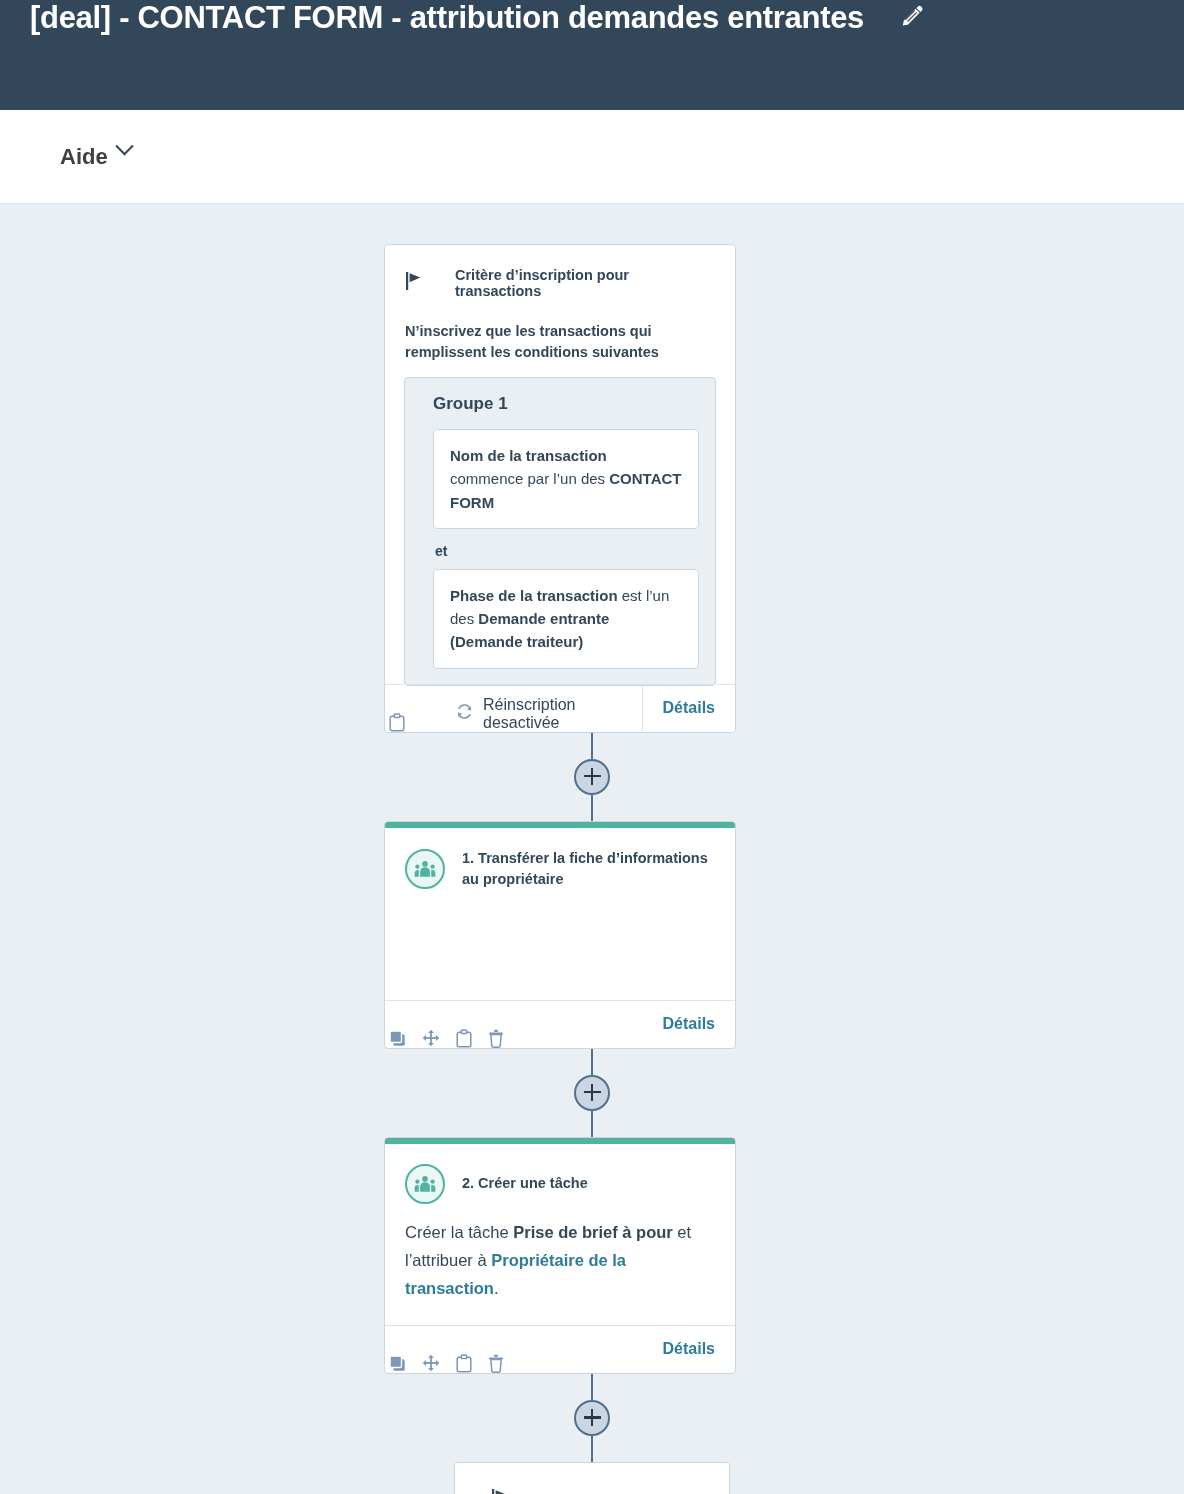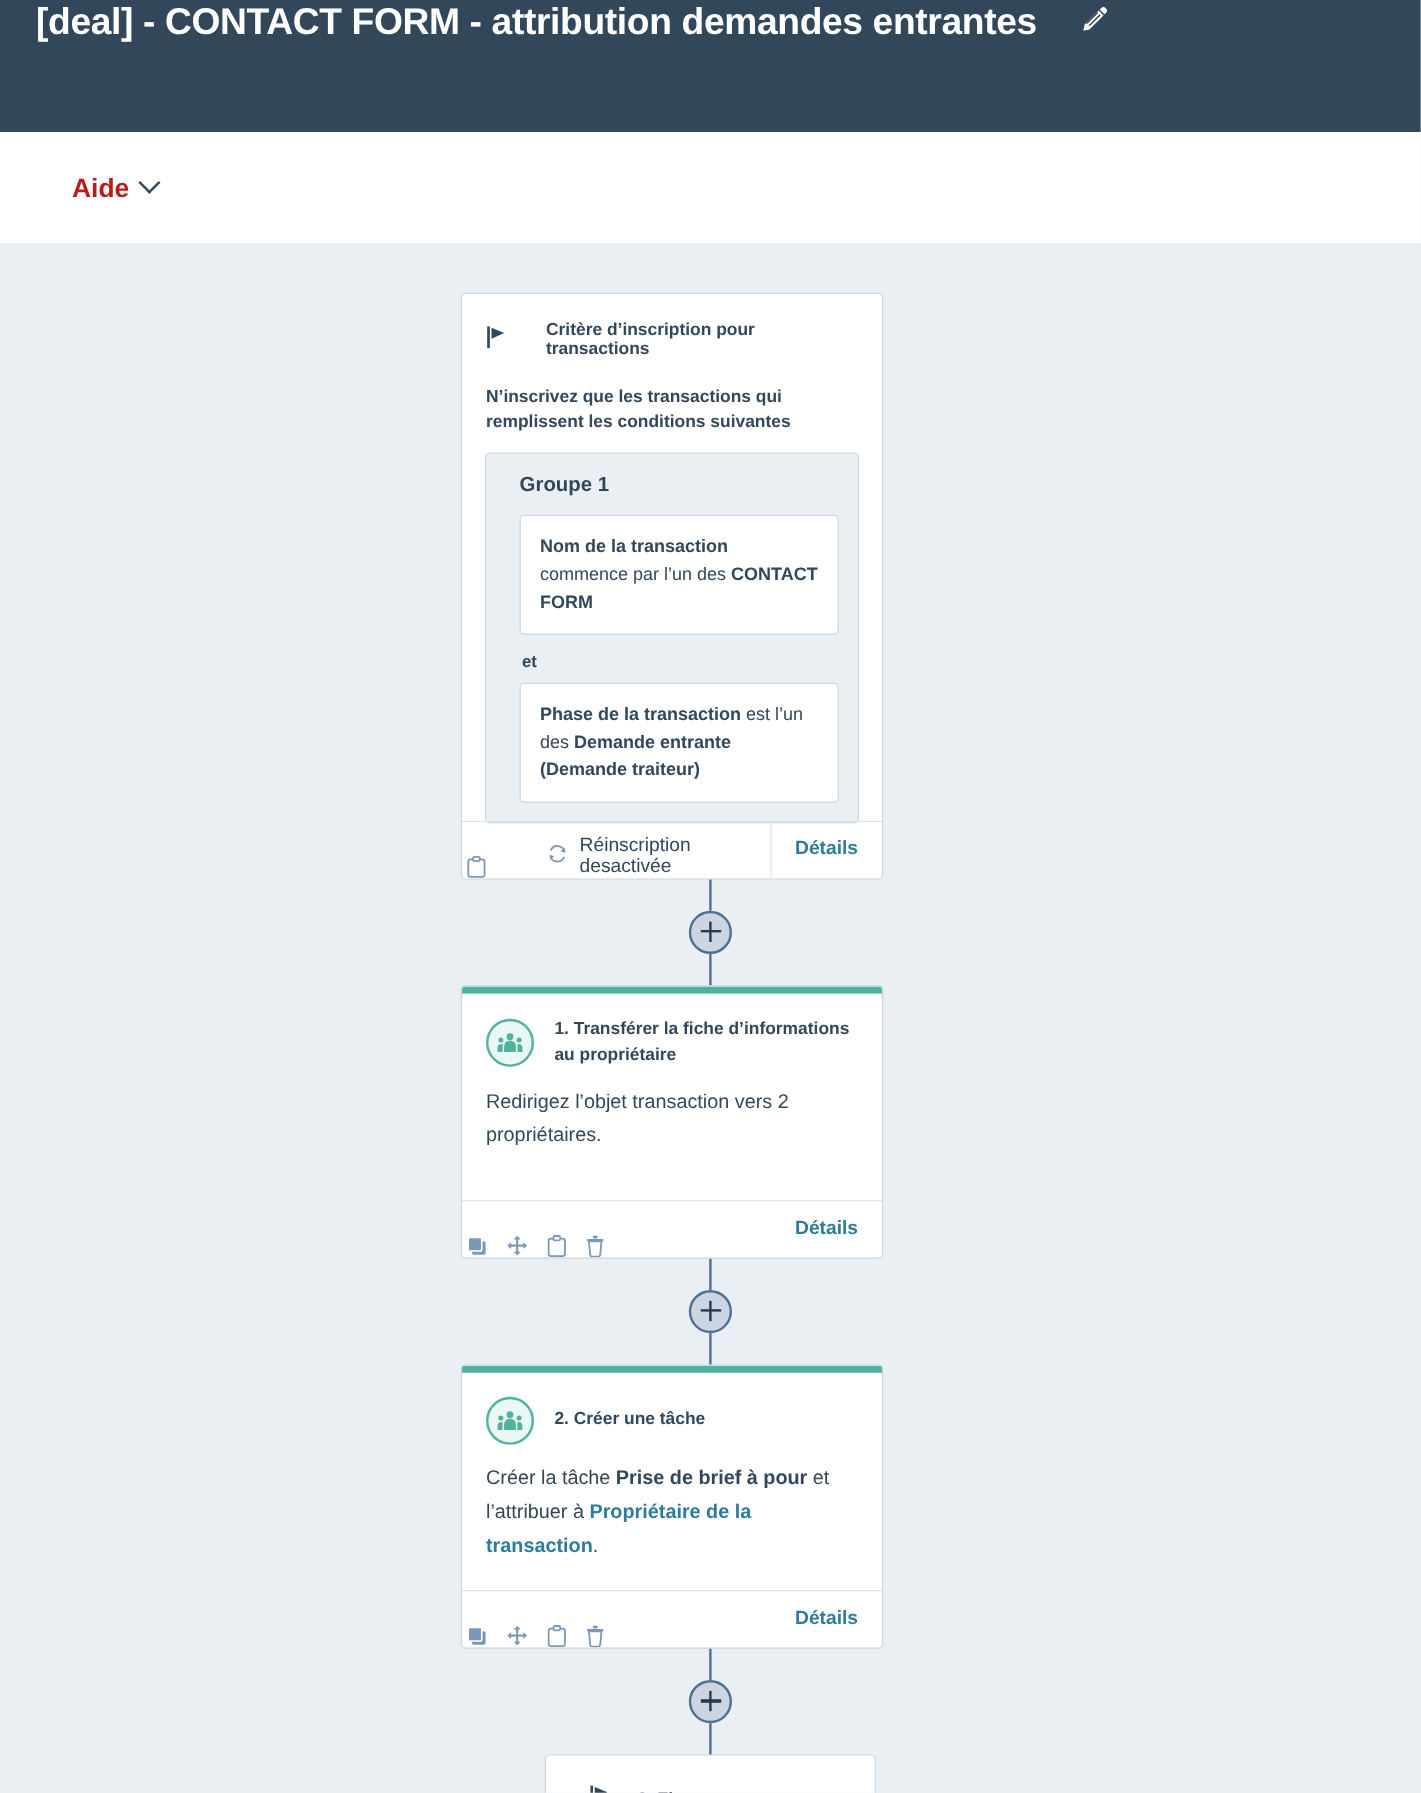--- a/index.html
+++ b/index.html
@@ -41,25 +41,24 @@
   .navbar {
     height: 94px;
     background: #ffffff;
     border-bottom: 1px solid #dfe3eb;
     display: flex;
     align-items: center;
     padding-left: 60px;
   }
   .nav-item {
     display: flex;
-    align-items: center;
     gap: 10px;
     font-size: 22px;
     font-weight: bold;
-    color: #b91c1c;
+    color: #404040;
     cursor: pointer;
   }
   .chev {
     display: inline-block;
     width: 13px; height: 13px;
     border-right: 2.4px solid #33475b;
     border-bottom: 2.4px solid #33475b;
     transform: rotate(45deg) translate(-3px,-3px);
   }
 
@@ -359,23 +358,20 @@
               <circle cx="12" cy="5.4" r="3.1" fill="#4fb3a0"></circle>
               <path d="M6.6 19.5 v-5.1 a5.4 5.4 0 0 1 10.8 0 v5.1 Z" fill="#4fb3a0"></path>
               <circle cx="3.6" cy="8.4" r="2.3" fill="#4fb3a0"></circle>
               <path d="M0.6 19.5 v-4.2 a3.2 3.2 0 0 1 4.6 -2.9 v7.1 Z" fill="#4fb3a0"></path>
               <circle cx="20.4" cy="8.4" r="2.3" fill="#4fb3a0"></circle>
               <path d="M23.4 19.5 v-4.2 a3.2 3.2 0 0 0 -4.6 -2.9 v7.1 Z" fill="#4fb3a0"></path>
             </svg>
           </span>
           <span class="action-title">1. Transférer la fiche d’informations au propriétaire</span>
         </div>
-        <div class="action-desc">
-          <span>Redirigez l’objet transaction vers 2 propriétaires.</span>
-        </div>
       </div>
       <div class="card-footer" style="margin-top:22px;">
         <div class="footer-icons">
           <span class="footer-icon">
             <svg width="17" height="17" viewBox="0 0 18 18" aria-hidden="true">
               <rect x="4.6" y="4.6" width="12" height="12" rx="1.6" fill="#7c98b6"></rect>
               <rect x="1.2" y="1.2" width="12" height="12" rx="1.6" fill="#7c98b6" stroke="#ffffff" stroke-width="1.4"></rect>
             </svg>
           </span>
           <span class="footer-icon">

